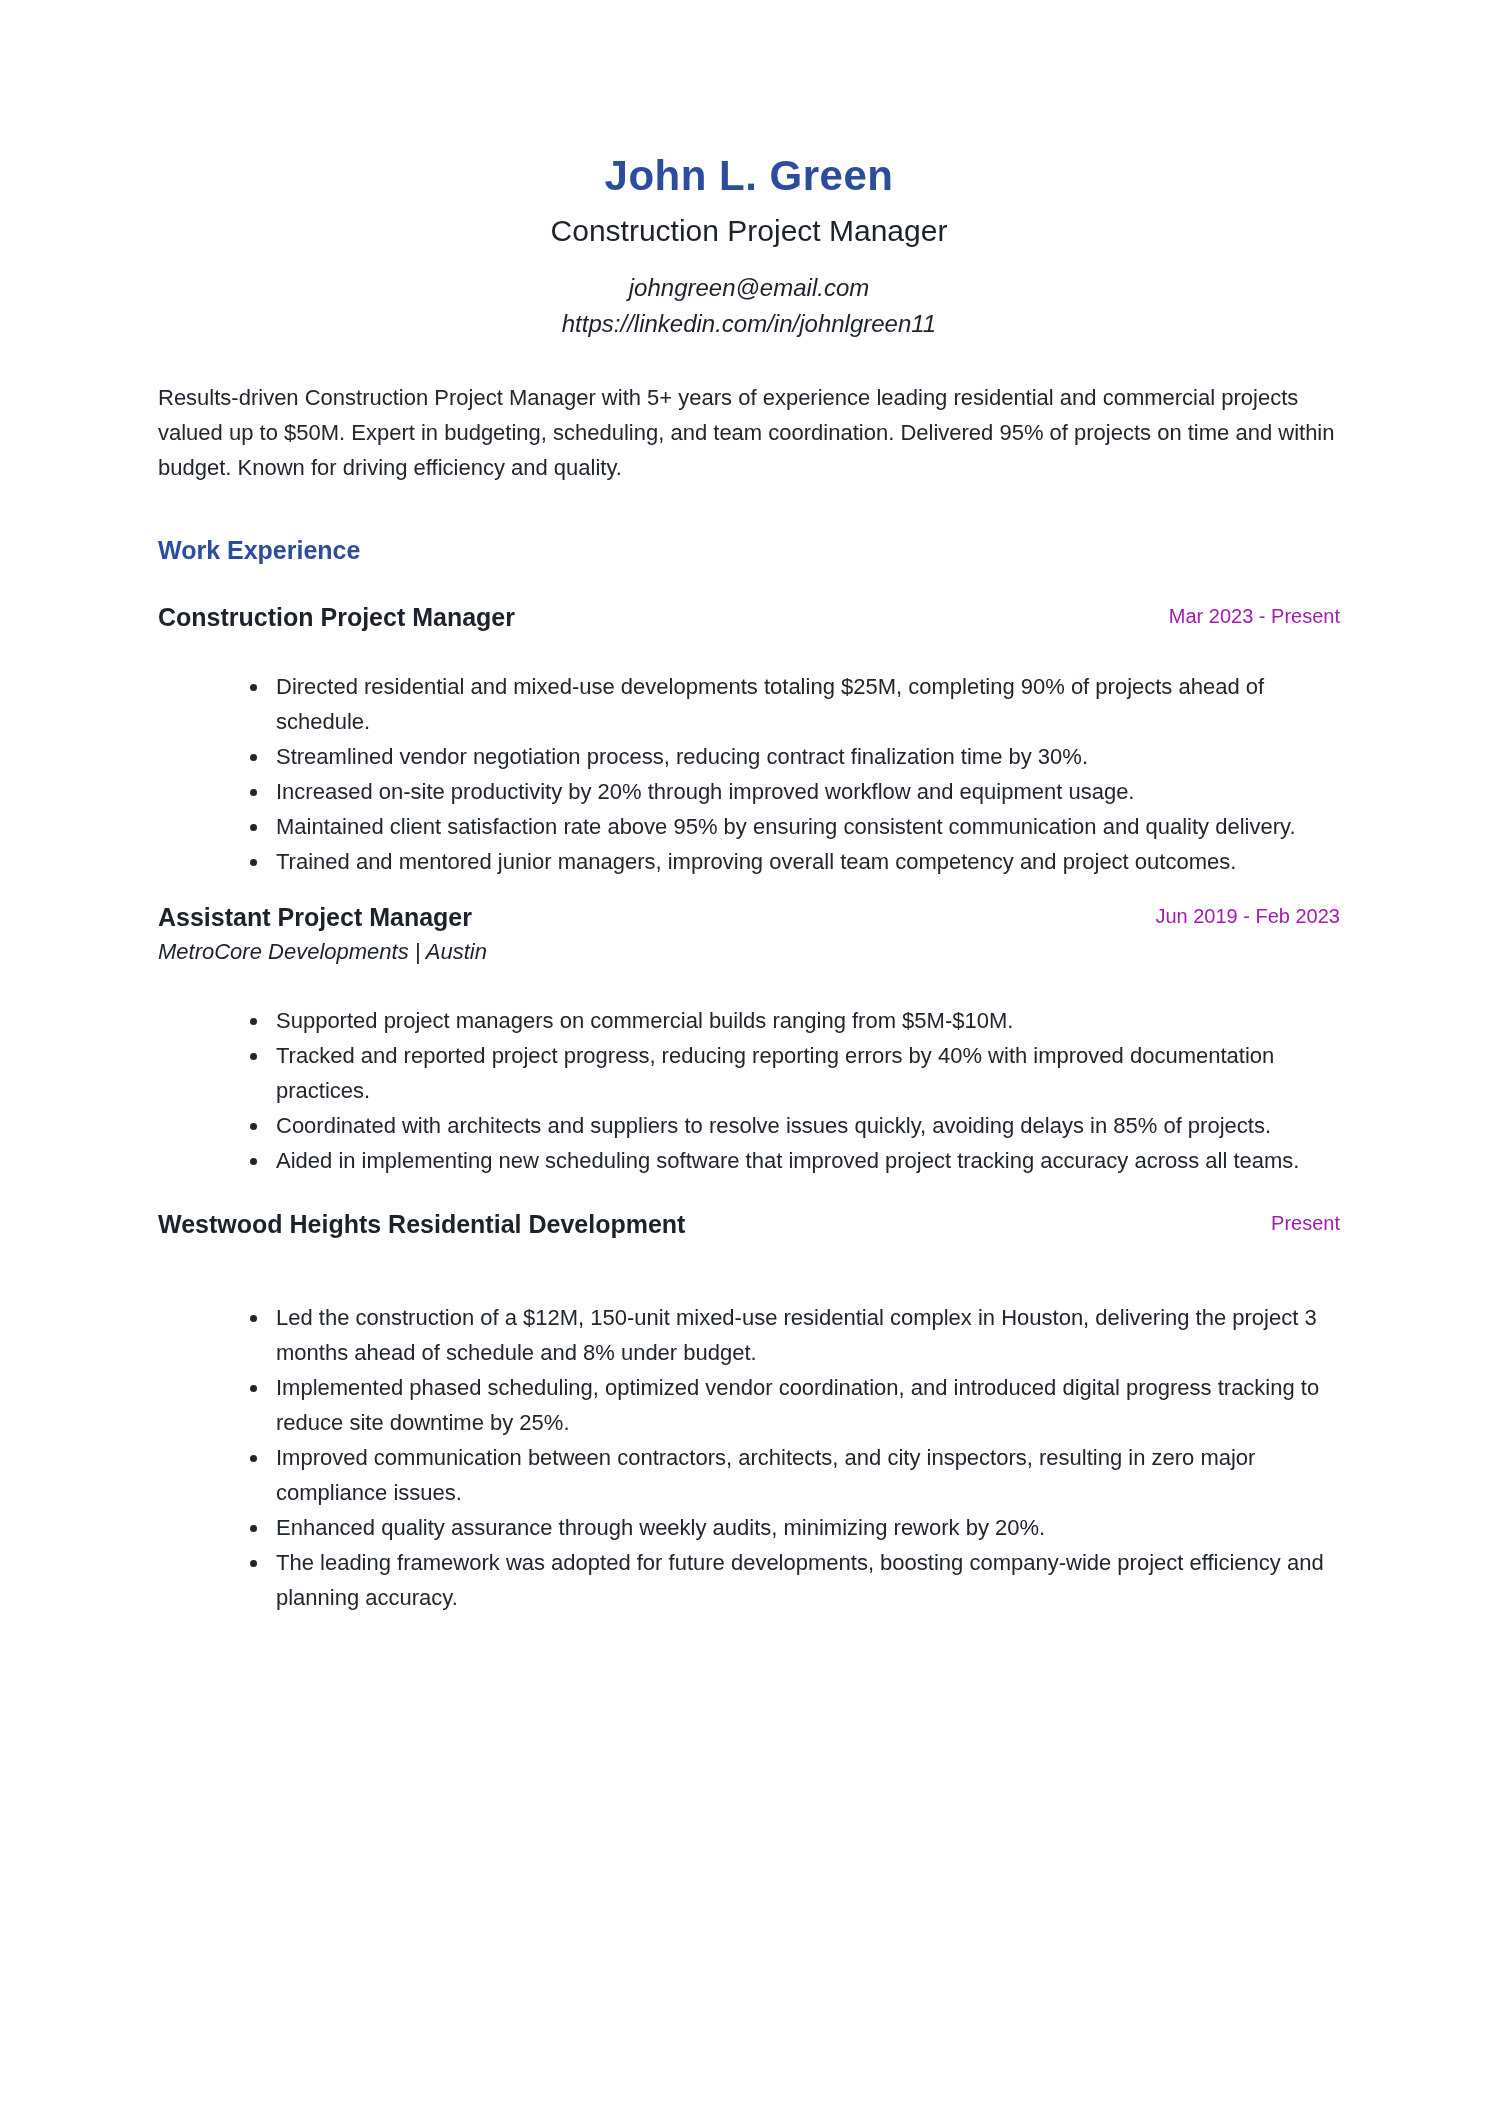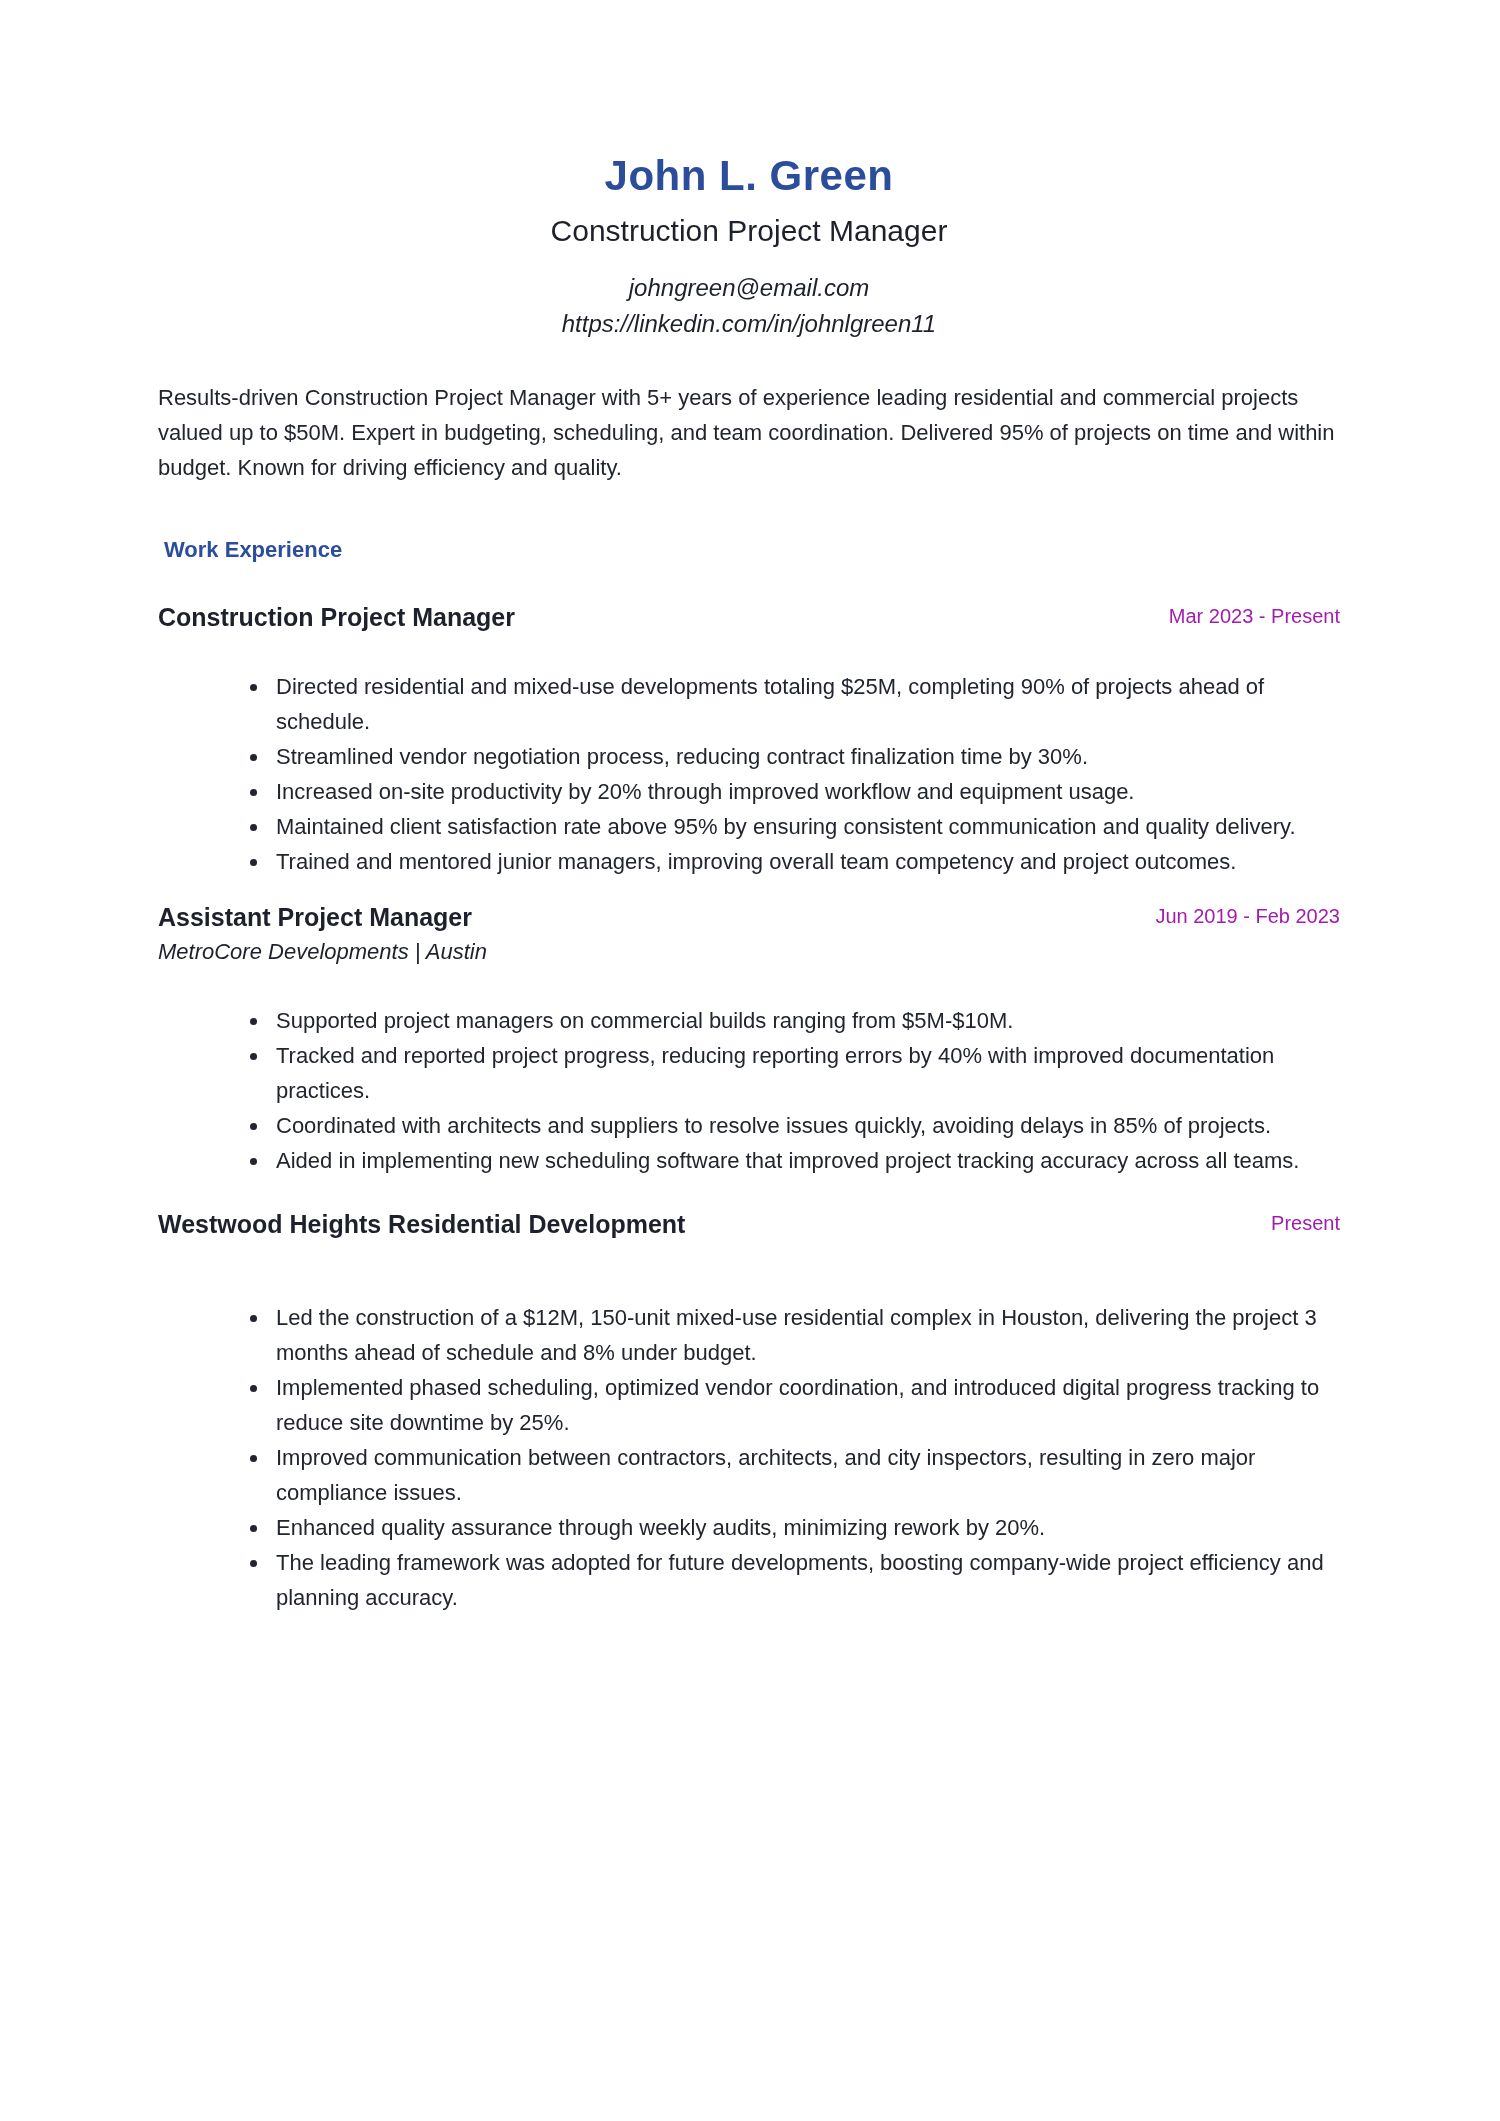--- a/index.html
+++ b/index.html
@@ -47,23 +47,23 @@
     color: #1d212b;
   }
   
   .summary {
     margin: 38px 0 16px;
     font-size: 22px;
     line-height: 35px;
   }
   
   h2.section-heading {
-    margin: 44px 6px 0;
+    margin: 44px 0 0;
     color: #2b4d9b;
-    font-size: 22px;
+    font-size: 25px;
     line-height: 42px;
     font-weight: 700;
   }
   .entry { margin-top: 30px; }
   .entry + .entry { margin-top: 22px; }
   .entry-head {
     display: flex;
     justify-content: space-between;
     align-items: flex-start;
   }

